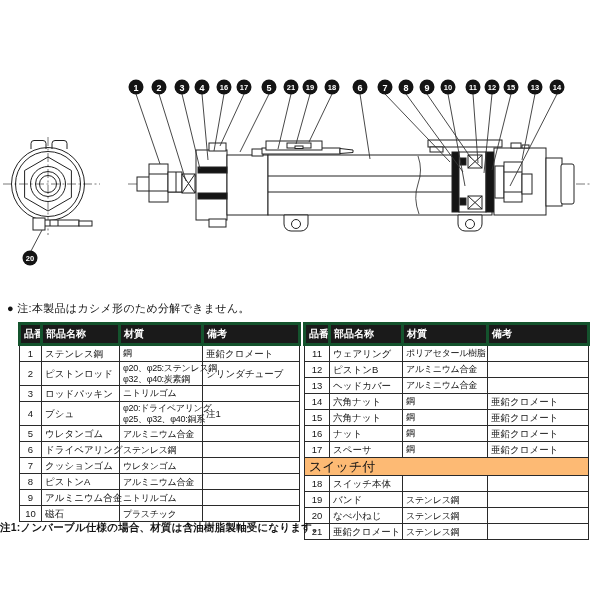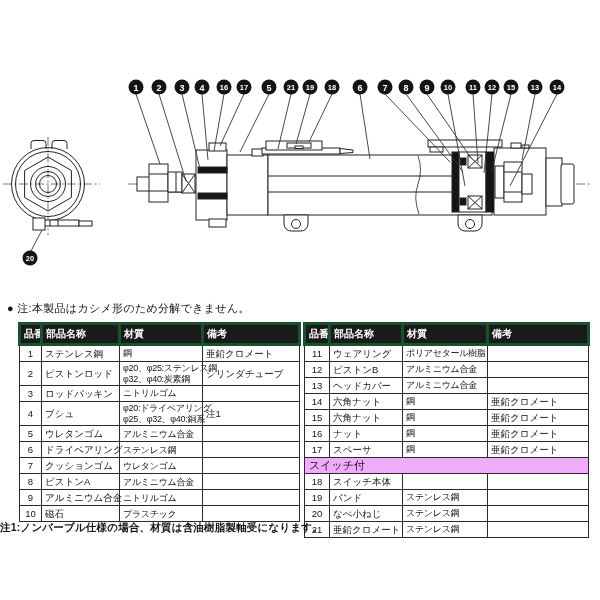--- a/index.html
+++ b/index.html
@@ -11,21 +11,21 @@
   .note-bottom{position:absolute;left:0;top:521px;font-size:10.5px;font-weight:bold;letter-spacing:.2px;}
   table.parts{position:absolute;top:322px;border-collapse:collapse;table-layout:fixed;}
   table.parts.left{left:18px;width:280px;}
   table.parts.right{left:303px;width:284px;}
   table.parts th{background:#1a1a1a;color:#ffffff;font-size:10px;font-weight:bold;text-align:left;
                  padding:2px 3px;border:3px solid #14532d;white-space:nowrap;overflow:hidden;}
   table.parts td{border:1px solid #2a2a2a;font-size:9.5px;padding:1px 3px;line-height:1.18;
                  white-space:pre;vertical-align:middle;height:13px;}
   table.parts td.c-num{text-align:center;padding:1px 1px;}
   table.parts td:nth-child(3){font-size:9px;letter-spacing:-0.3px;}
-  table.parts tr.band td{background:#f0abfc;font-size:11px;font-weight:normal;padding:1px 4px;}
+  table.parts tr.band td{background:#fdba74;font-size:13px;font-weight:normal;padding:1px 4px;}
 </style>
 </head>
 <body>
 
 <div class="page">
 
   <svg class="diagram" width="600" height="300" viewBox="0 0 600 300">
     <g stroke="#222" stroke-width="1" fill="none">
 
       <g>

